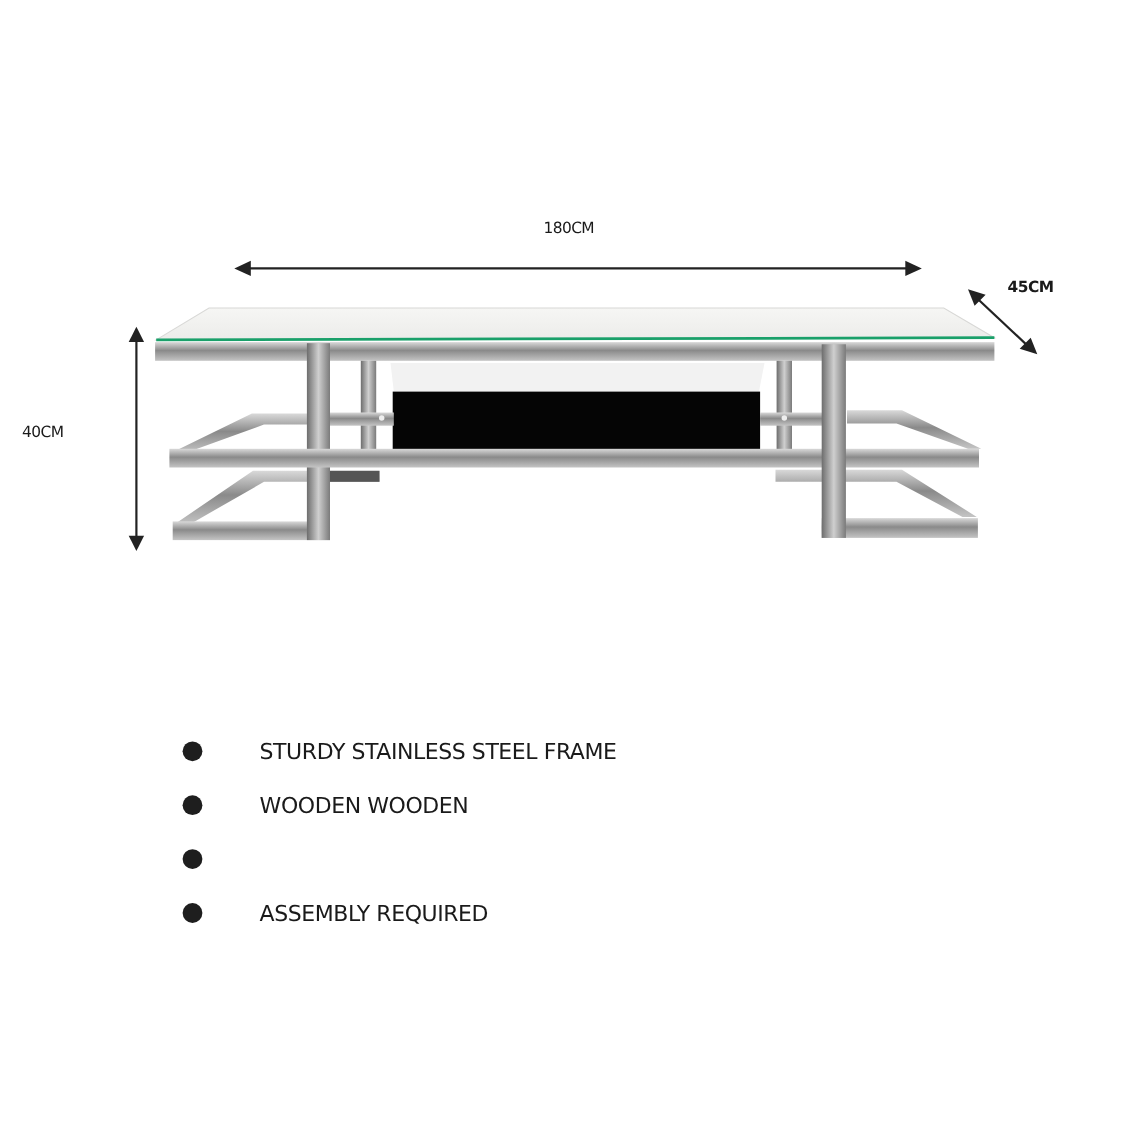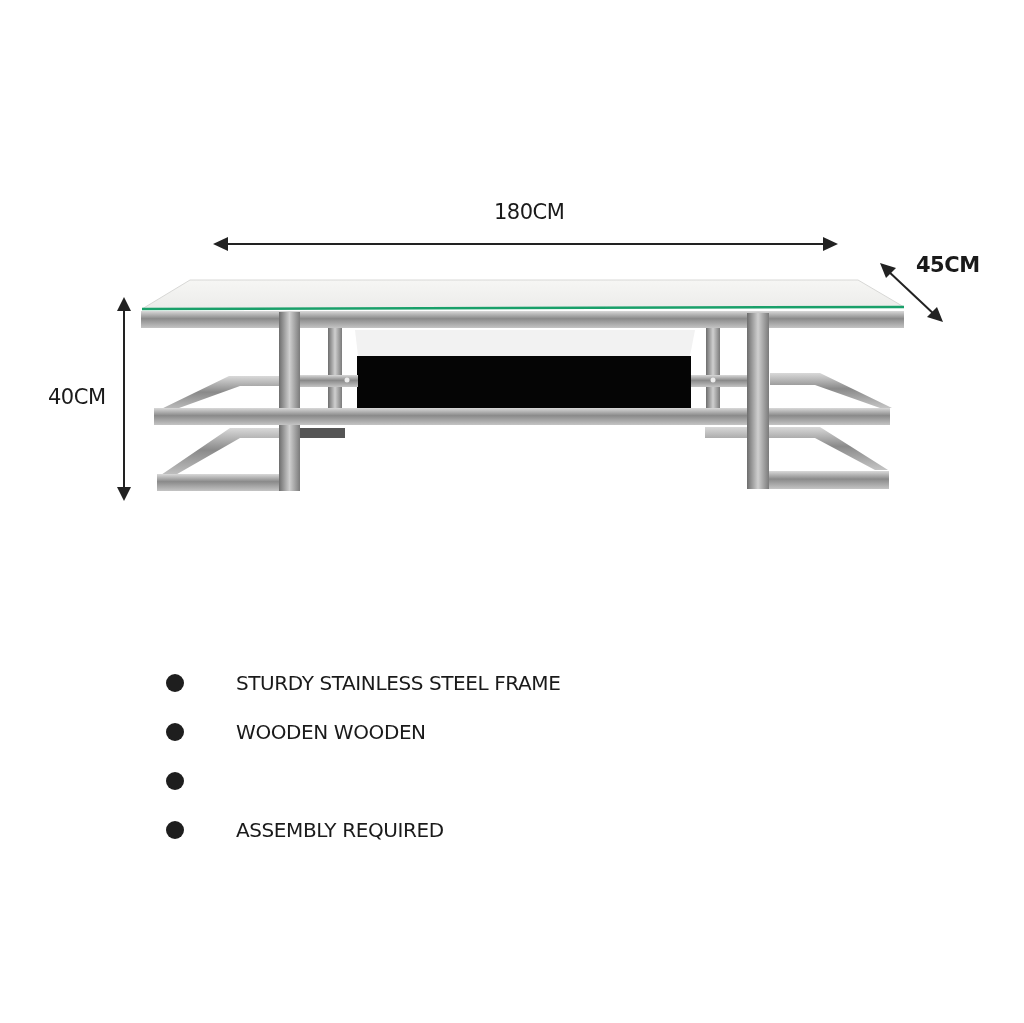--- a/index.html
+++ b/index.html
@@ -1,21 +1,21 @@
 <!DOCTYPE html>
 <html><head>
 <meta charset="utf-8">
 <style>
   html, body { margin:0; padding:0; background:#ffffff; }
   body { width:1024px; height:1023px; position:relative; overflow:hidden;
          font-family:"DejaVu Sans", "Liberation Sans", sans-serif; color:#1a1a1a; }
-  .dim-label { position:absolute; font-size:21px; letter-spacing:-0.5px; color:#1a1a1a; white-space:nowrap; }
+  .dim-label { position:absolute; font-size:14px; letter-spacing:-0.5px; color:#1a1a1a; white-space:nowrap; }
   #lbl-width { left:494px; top:200px; }
   #lbl-depth { left:916px; top:253px;font-weight:bold; }
-  #lbl-height { left:48px; top:385px; }
+  #lbl-height { left:20px; top:385px; }
   #diagram { position:absolute; left:0; top:0; width:1024px; height:560px; }
   .features { position:absolute; left:166px; top:658px; list-style:none; margin:0; padding:0; }
   .feature { position:relative; height:49px; display:flex; align-items:center; }
   .bullet { width:18px; height:18px; border-radius:50%; background:#1e1e1e; display:inline-block; margin-right:29px; flex:none; }
   .feature-text { font-size:20px; letter-spacing:-0.4px; color:#1a1a1a;margin-left:23px; }
 </style>
 </head>
 <body>
 
 <svg id="diagram" viewBox="0 0 1024 560" xmlns="http://www.w3.org/2000/svg">

